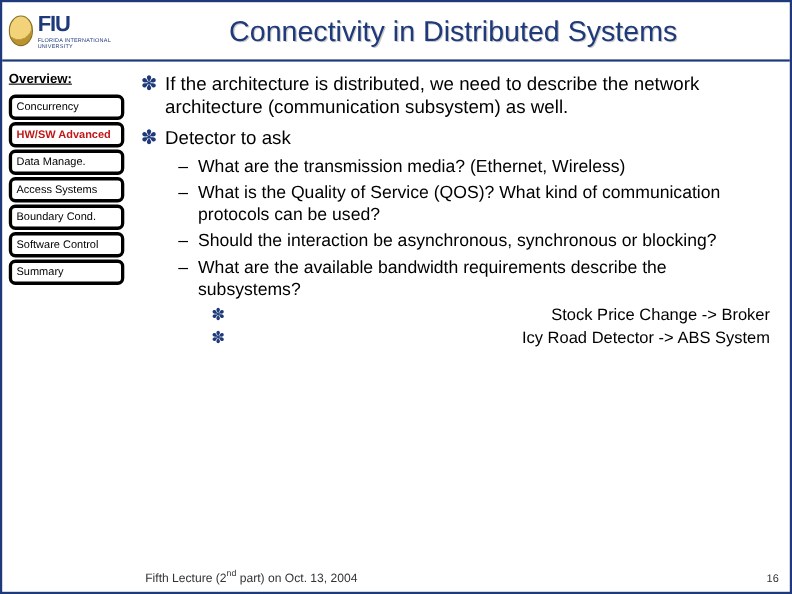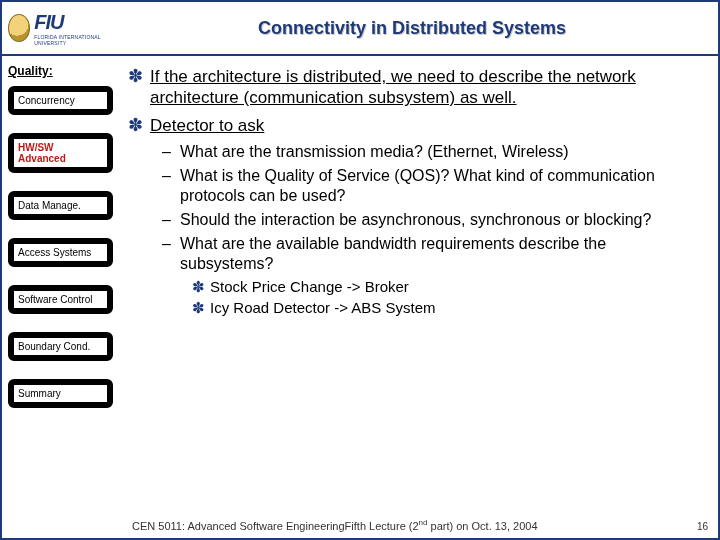--- a/index.html
+++ b/index.html
@@ -1,40 +1,40 @@
 <!DOCTYPE html>
 <html><head>
 <meta charset="utf-8">
 <style>
   * { box-sizing: border-box; margin: 0; padding: 0; }
   html, body { width: 720px; height: 540px; font-family: Arial, sans-serif; background: #fff; }
   .slide { width: 720px; height: 540px; border: 2px solid #1f3a7a; position: relative; display: flex; flex-direction: column; }
   .titlebar { display: flex; align-items: center; border-bottom: 2px solid #1f3a7a; height: 54px; padding: 0 6px; }
   .logo { width: 104px; height: 40px; display: flex; align-items: center; gap: 4px; }
   .seal { width: 28px; height: 28px; border-radius: 50%; background: radial-gradient(circle at 40% 35%, #f3d37a 0 55%, #b8932e 56% 100%); border: 1px solid #8a6d20; }
-  .fiu { font-weight: bold; font-size: 20px; color: #1f3a7a; letter-spacing: -1px; font-style: italic; }
+  .fiu { font-weight: bold; font-size: 20px; color: #1f3a7a; letter-spacing: -1px; }
   .fiu-sub { font-size: 5px; color: #1f3a7a; letter-spacing: 0.2px; }
-  .title { flex: 1; text-align: center; font-size: 18px; font-weight: bold; color: #1f3a7a; text-shadow: 1px 1px 0 #c9c9c9; }
+  .title { flex: 1; text-align: center; font-size: 26px; font-weight: normal; color: #1f3a7a; text-shadow: 1px 1px 0 #c9c9c9; }
   .body { flex: 1; display: flex; }
   .sidebar { width: 118px; padding: 8px 6px; border-right: 1px solid transparent; }
   .overview-label { font-size: 12px; font-weight: bold; text-decoration: underline; margin-bottom: 8px; }
-  .nav-item { font-size: 10px; padding: 3px 4px; margin-bottom: 18px; border: 6px solid #000000; border-radius: 6px; color: #000; background: #fff; cursor: default; }
+  .nav-item { font-size: 10px; padding: 3px 4px; margin-bottom: 2px; border: 3px solid #000000; border-radius: 6px; color: #000; background: #fff; cursor: default; }
   .nav-item.active { background: #fff; color: #c01818; font-weight: bold; }
   .content { flex: 1; padding: 10px 18px 6px 8px; font-size: 17px; line-height: 1.25; }
   .bul1 { display: flex; margin-bottom: 6px; }
   .bul1 .mk { width: 22px; color: #1f3a7a; font-size: 18px; line-height: 1.2; }
-  .bul1 .tx { flex: 1; text-decoration: underline; }
+  .bul1 .tx { flex: 1; }
   .sub { margin-left: 34px; }
   .bul2 { display: flex; margin-bottom: 4px; font-size: 16px; }
   .bul2 .mk { width: 18px; }
   .bul2 .tx { flex: 1; }
   .sub2 { margin-left: 30px; }
   .bul3 { display: flex; font-size: 15px; margin-bottom: 2px; }
   .bul3 .mk { width: 18px; color: #1f3a7a; }
-  .bul3 .tx { flex: 1; }
+  .bul3 .tx { flex: 1; text-align: right; }
   .footer { position: absolute; bottom: 6px; left: 0; right: 0; display: flex; align-items: baseline; font-size: 11px; color: #333; padding: 0 10px 0 130px; }
   .footer .course { flex: 0 0 auto; }
   .footer .lecture { flex: 1; text-align: left; }
   .footer .lecture sup { font-size: 8px; }
   .footer .num { flex: 0 0 auto; font-size: 10px; }
 </style>
 </head>
 <body>
 
 <div class="slide">
@@ -46,27 +46,27 @@
         <div class="fiu">FIU</div>
         <div class="fiu-sub">FLORIDA INTERNATIONAL UNIVERSITY</div>
       </div>
     </div>
     <div class="title">Connectivity in Distributed Systems</div>
   </div>
 
   <div class="body">
 
     <div class="sidebar">
-      <div class="overview-label">Quality:</div>
+      <div class="overview-label">Overview:</div>
       <div class="nav-item">Concurrency</div>
       <div class="nav-item active">HW/SW Advanced</div>
       <div class="nav-item">Data Manage.</div>
       <div class="nav-item">Access Systems</div>
+      <div class="nav-item">Boundary Cond.</div>
       <div class="nav-item">Software Control</div>
-      <div class="nav-item">Boundary Cond.</div>
       <div class="nav-item">Summary</div>
     </div>
 
     <div class="content">
       <div class="bul1">
         <div class="mk">✽</div>
         <div class="tx">If the architecture is distributed, we need to describe the network architecture (communication subsystem) as well.</div>
       </div>
       <div class="bul1">
         <div class="mk">✽</div>
@@ -98,20 +98,19 @@
             <div class="mk">✽</div>
             <div class="tx">Icy Road Detector  -&gt; ABS System</div>
           </div>
         </div>
       </div>
     </div>
 
   </div>
 
   <div class="footer">
-    <div class="course">CEN 5011: Advanced Software Engineering</div>
     <div class="lecture">
       <span>Fifth Lecture (2</span><sup>nd</sup><span> part) on Oct. 13, 2004</span>
     </div>
     <div class="num">16</div>
   </div>
 
 </div>
 
 </body></html>

